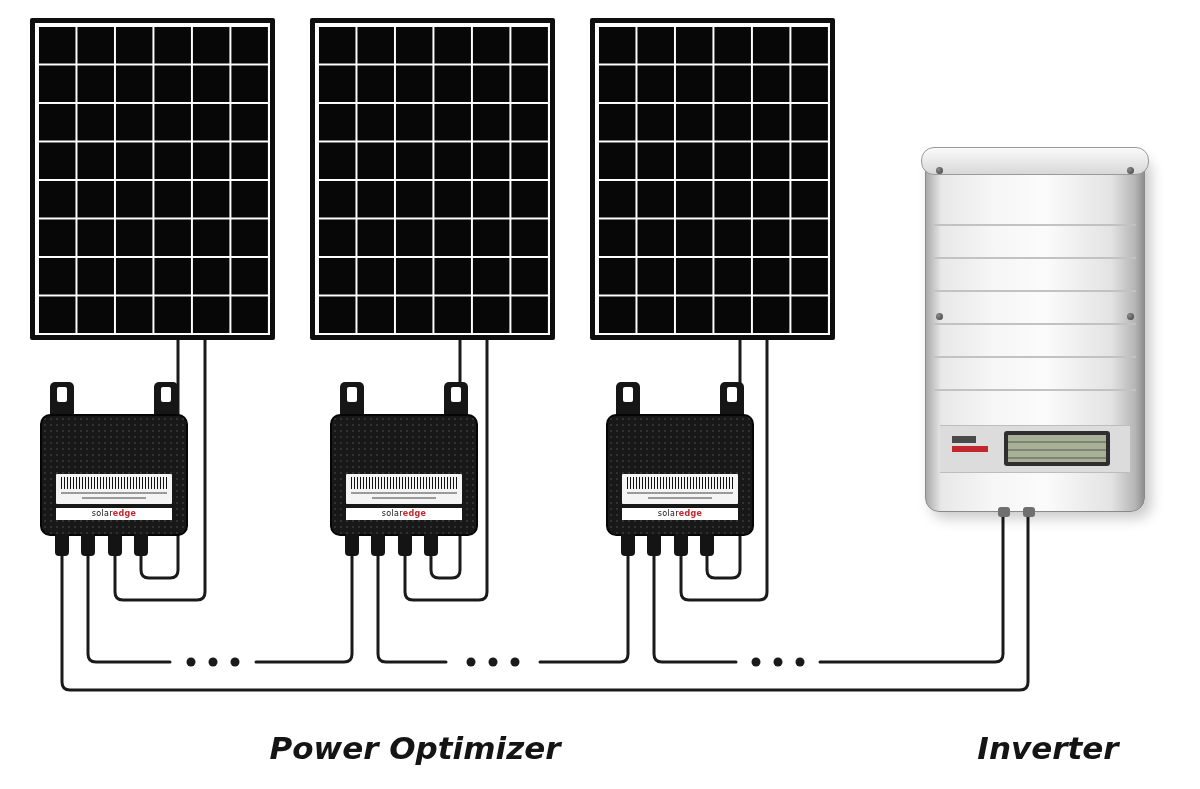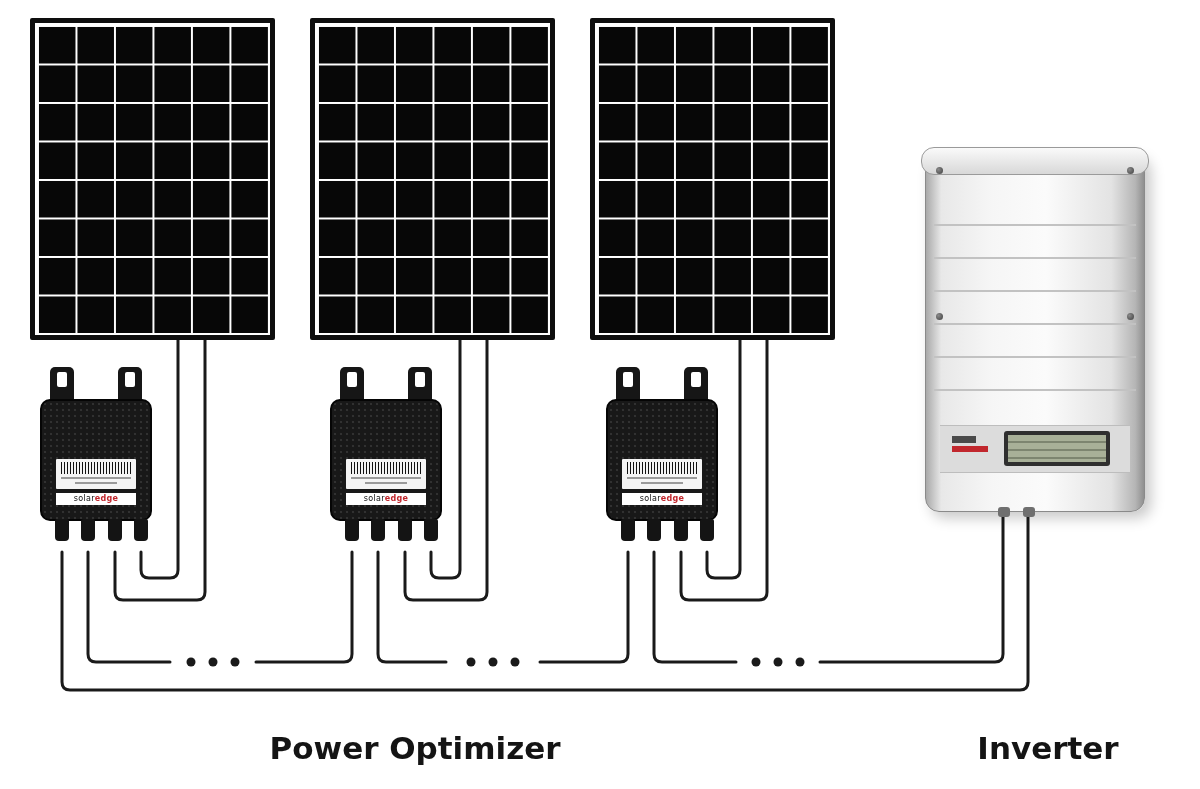--- a/index.html
+++ b/index.html
@@ -24,21 +24,21 @@
     width:100%; height:100%;
     background-color:#070707;
     background-image:
       linear-gradient(to right, #ffffff 2px, transparent 2px),
       linear-gradient(to bottom, #ffffff 2px, transparent 2px);
     background-size: calc(100%/6) calc(100%/8);
   }
   .p1 { left:30px; } .p2 { left:310px; } .p3 { left:590px; }
 
   
-  .optimizer { position:absolute; top:367px; width:112px; height:176px; z-index:2; }
+  .optimizer { position:absolute; top:382px; width:112px; height:176px; z-index:2;padding-left:36px; }
   .o1 { left:40px; } .o2 { left:330px; } .o3 { left:606px; }
   .bracket {
     position:absolute; top:0; width:24px; height:38px;
     background:#161616; border-radius:5px 5px 3px 3px;
   }
   .bracket-left { left:10px; } .bracket-right { right:10px; }
   .bracket::after {
     content:""; position:absolute; top:5px; left:7px; width:10px; height:15px;
     background:#ffffff; border-radius:2px;
   }
@@ -101,21 +101,21 @@
   }
   .screw { position:absolute; width:7px; height:7px; border-radius:50%;
     background:radial-gradient(circle at 35% 35%, #8a8a8a, #3f3f3f); }
   .s-tl { left:10px; top:14px; } .s-tr { right:10px; top:14px; }
   .s-ml { left:10px; top:160px; } .s-mr { right:10px; top:160px; }
   .gland { position:absolute; bottom:-6px; width:12px; height:10px; background:#6f6f6f; border-radius:3px; }
   .g1 { left:72px; } .g2 { left:97px; }
 
   
   .diagram-label {
-    position:absolute; top:730px; font-size:31px;
+    position:absolute; top:730px; font-style:italic; font-size:31px;
     font-weight:600; color:#141414; text-align:center;
   }
   .label-po  { left:255px; width:320px; }
   .label-inv { left:938px; width:220px;text-align:center; }
 </style>
 </head>
 <body>
 
 <div class="canvas">
 

